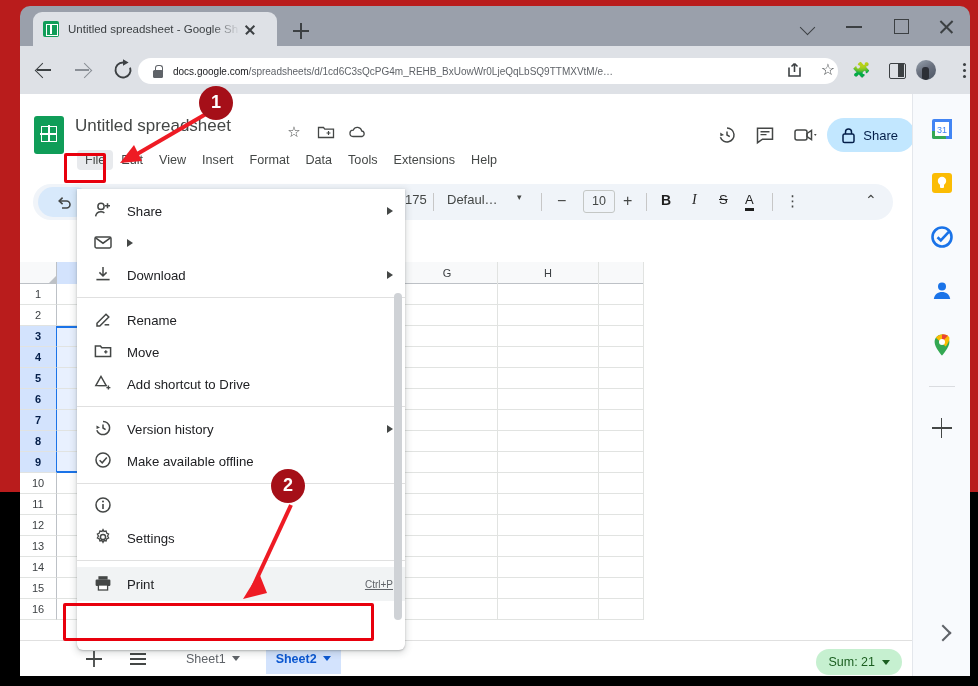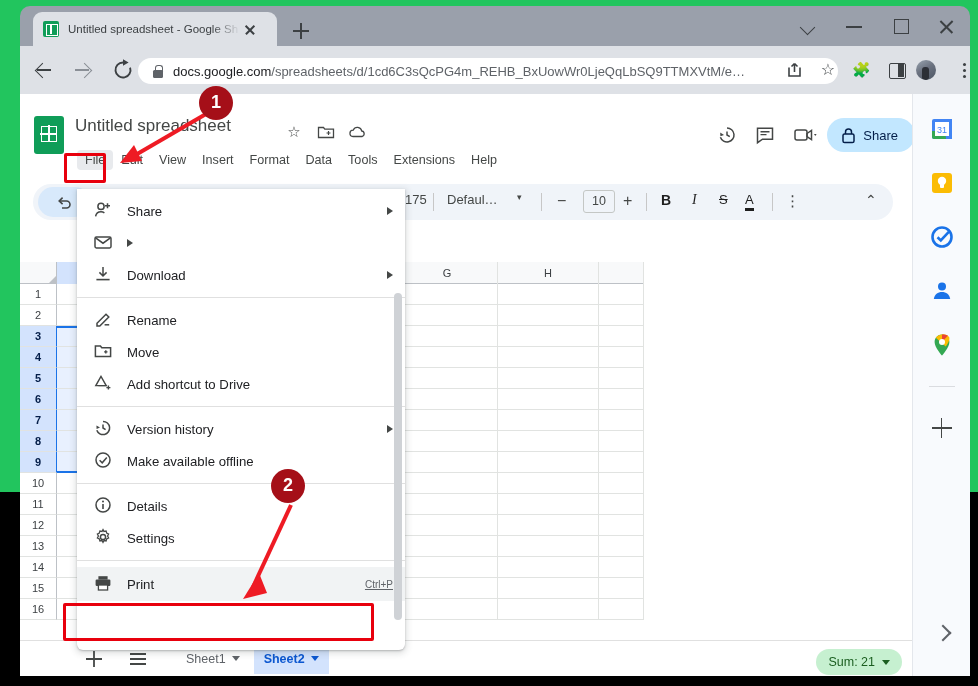--- a/index.html
+++ b/index.html
@@ -2,21 +2,21 @@
 <html><head>
 <meta charset="utf-8">
 <style>
   * { box-sizing: border-box; margin: 0; padding: 0; }
   html, body {
     width: 978px; height: 686px;
     font-family: "Liberation Sans", sans-serif;
     background: #000;
     overflow: hidden;
   }
-  #root { position: relative; width: 978px; height: 492px; background: #22c55e; }
+  #root { position: relative; width: 978px; height: 492px; background: #b91c1c; }
 
   
   .browser {
     position: absolute; left: 20px; top: 6px; width: 950px; height: 670px;
     background: #9aa0ab; border-radius: 10px 10px 0 0; overflow: hidden;
   }
   .tabstrip { position: relative; height: 40px; }
   .tab {
     position: absolute; left: 13px; top: 6px; width: 244px; height: 34px;
     background: #dee1e6; border-radius: 9px 9px 0 0;
@@ -100,21 +100,21 @@
   .lock { width: 12px; height: 14px; position: relative; flex: 0 0 auto; }
   .lock::before {
     content: ""; position: absolute; left: 1px; top: 5.5px; width: 10px; height: 8px;
     background: #5f6368; border-radius: 1.5px;
   }
   .lock::after {
     content: ""; position: absolute; left: 3.2px; top: 1px; width: 5.6px; height: 6px;
     border: 1.6px solid #5f6368; border-bottom: none; border-radius: 3px 3px 0 0;
   }
   .urltext {
-    font-size: 13px; color: #202124; margin-left: 9px; white-space: nowrap;
+    font-size: 10px; color: #202124; margin-left: 9px; white-space: nowrap;
     overflow: hidden; flex: 1 1 auto;
   }
   .urltext .dim { color: #5f6368; }
   .tb-ico { width: 28px; height: 28px; position: relative; flex: 0 0 auto; }
   .omn-right { position: absolute; left: 760px; top: 50px; display: flex; align-items: center; gap: 6px; }
   .star-ico { color: #3c4043; font-size: 16px; text-align: center; line-height: 28px; }
   .puzzle { font-size: 15px; color: #3c4043; text-align: center; line-height: 28px; }
   .sidepanel-ico::before {
     content: ""; position: absolute; left: 7px; top: 7px; width: 15px; height: 14px;
     border: 1.8px solid #3c4043; border-radius: 2px;
@@ -686,21 +686,21 @@
         </div>
         <div class="bb-ico" style="margin-left:12px">
           <svg width="22" height="22" viewBox="0 0 22 22" style="position:absolute;left:5px;top:5px">
               <path d="M3 6h16M3 11h16M3 16h16" stroke="#444746" stroke-width="1.8"></path>
             </svg>
         </div>
         <div class="sheettab" style="margin-left:22px">
           <span>Sheet1</span>
           <span class="caret"></span>
         </div>
-        <div class="sheettab active" style="margin-left:4px">
+        <div class="sheettab active" style="margin-left:16px">
           <span>Sheet2</span>
           <span class="caret"></span>
         </div>
         <div class="sumpill">
           <span>Sum: 21</span>
           <span class="caret"></span>
         </div>
         <div class="explorebtn">✦</div>
       </div>
     </div>
@@ -844,21 +844,20 @@
       <div class="msep"></div>
 
       <div class="mi">
         <span class="mi-ico">
           <svg width="20" height="20" viewBox="0 0 20 20">
               <circle cx="10" cy="10" r="7" fill="none" stroke="#444746" stroke-width="1.5"></circle>
               <path d="M10 9v5" stroke="#444746" stroke-width="1.6"></path>
               <circle cx="10" cy="6.4" r="1" fill="#444746"></circle>
             </svg>
         </span>
-        <span class="mi-label">Details</span>
       </div>
 
       <div class="mi">
         <span class="mi-ico">
           <svg width="20" height="20" viewBox="0 0 20 20">
               <circle cx="10" cy="10" r="2.6" fill="none" stroke="#444746" stroke-width="1.5"></circle>
               <path d="M10 2.6l1 1.9 2.1-.4.6 2 1.9 1-1 1.9 1 1.9-1.9 1-.6 2-2.1-.4-1 1.9-1-1.9-2.1.4-.6-2-1.9-1 1-1.9-1-1.9 1.9-1 .6-2 2.1.4z" fill="none" stroke="#444746" stroke-width="1.3"></path>
             </svg>
         </span>
         <span class="mi-label">Settings</span>

